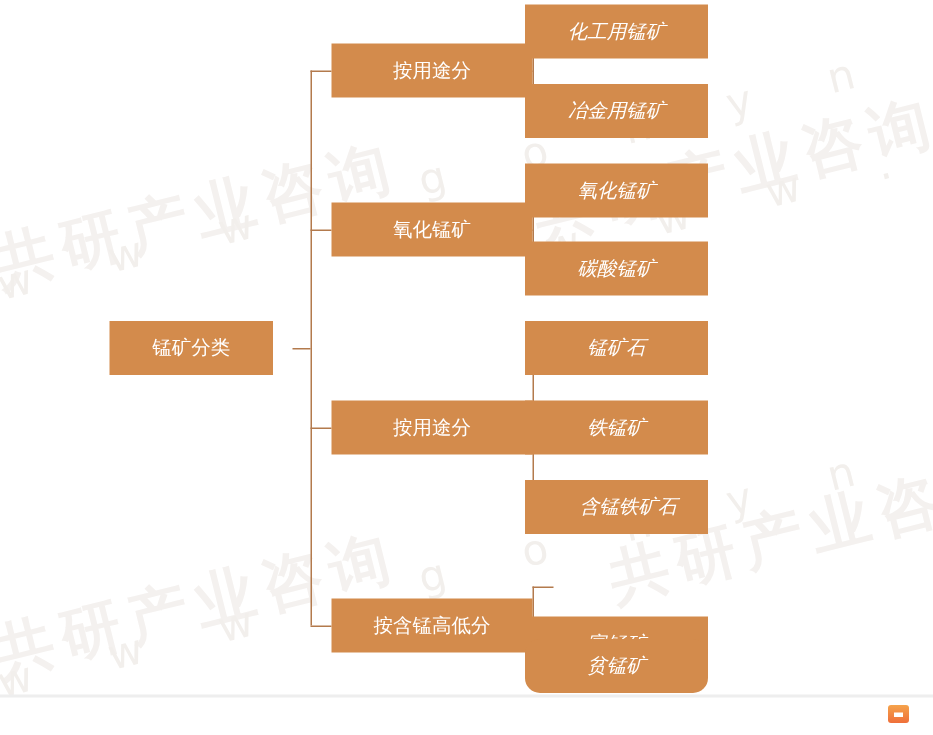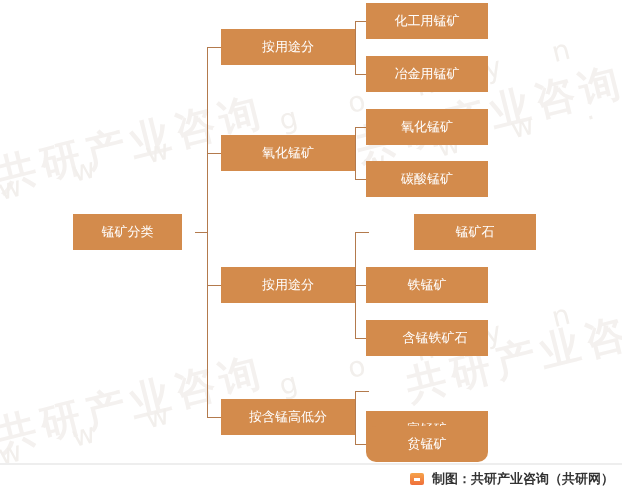--- a/index.html
+++ b/index.html
@@ -3,21 +3,21 @@
 <meta charset="utf-8">
 <style>
   html,body{margin:0;padding:0;background:#fff;}
   body{width:622px;height:490px;position:relative;overflow:hidden;font-family:"DejaVu Sans","Liberation Sans",sans-serif;}
   .wm{position:absolute;color:#f4f1ef;font-weight:bold;pointer-events:none;white-space:nowrap;transform:rotate(-14deg);transform-origin:left top;}
   .wm.big{font-size:40px;letter-spacing:6px;}
   .wm.small{font-size:28px;letter-spacing:22px;font-weight:normal;color:#f2efec;}
   .box{position:absolute;background:#d38b4c;color:#fff;font-size:13px;display:flex;align-items:center;justify-content:center;height:36px;box-sizing:border-box;}
   .root{left:73px;top:214px;width:109px;}
   .l1{left:221px;width:134px;}
-  .l2{left:366px;width:122px;}
+  .l2{left:350px;width:122px;font-style:italic;}
   .ln{position:absolute;background:#b37a4d;}
   .h{height:1px;}
   .v{width:1px;}
   .footer-line{position:absolute;left:0;top:463px;width:622px;height:2px;background:#eeeeee;}
   .credit{position:absolute;right:8px;top:470px;display:flex;align-items:center;font-size:13px;font-weight:bold;color:#333;}
   .logo{width:14px;height:12px;margin-right:8px;background:linear-gradient(180deg,#f5a34b,#ef6f3a);border-radius:2px;position:relative;}
   .logo:after{content:"";position:absolute;left:4px;top:5px;width:6px;height:3px;background:#fff;}
 </style>
 </head>
 <body>
@@ -62,23 +62,22 @@
 
 <div class="box l1" style="top:29px;">按用途分</div>
 <div class="box l1" style="top:135px;">氧化锰矿</div>
 <div class="box l1" style="top:267px;">按用途分</div>
 <div class="box l1" style="top:399px;">按含锰高低分</div>
 
 <div class="box l2" style="top:3px;">化工用锰矿</div>
 <div class="box l2" style="top:56px;">冶金用锰矿</div>
 <div class="box l2" style="top:109px;">氧化锰矿</div>
 <div class="box l2" style="top:161px;">碳酸锰矿</div>
-<div class="box l2" style="top:214px;margin-left:48px;">锰矿石</div>
+<div class="box l2" style="top:214px;">锰矿石</div>
 <div class="box l2" style="top:267px;">铁锰矿</div>
 <div class="box l2" style="top:320px;padding-left:16px;">含锰铁矿石</div>
 <div class="box l2" style="top:373px;margin-top:38px;">富锰矿</div>
 <div class="box l2" style="top:426px;border-radius:10px;">贫锰矿</div>
 
 <div class="footer-line"></div>
 <div class="credit">
   <span class="logo"></span>
-  <span>制图：共研产业咨询（共研网）</span>
 </div>
 
 </body></html>

